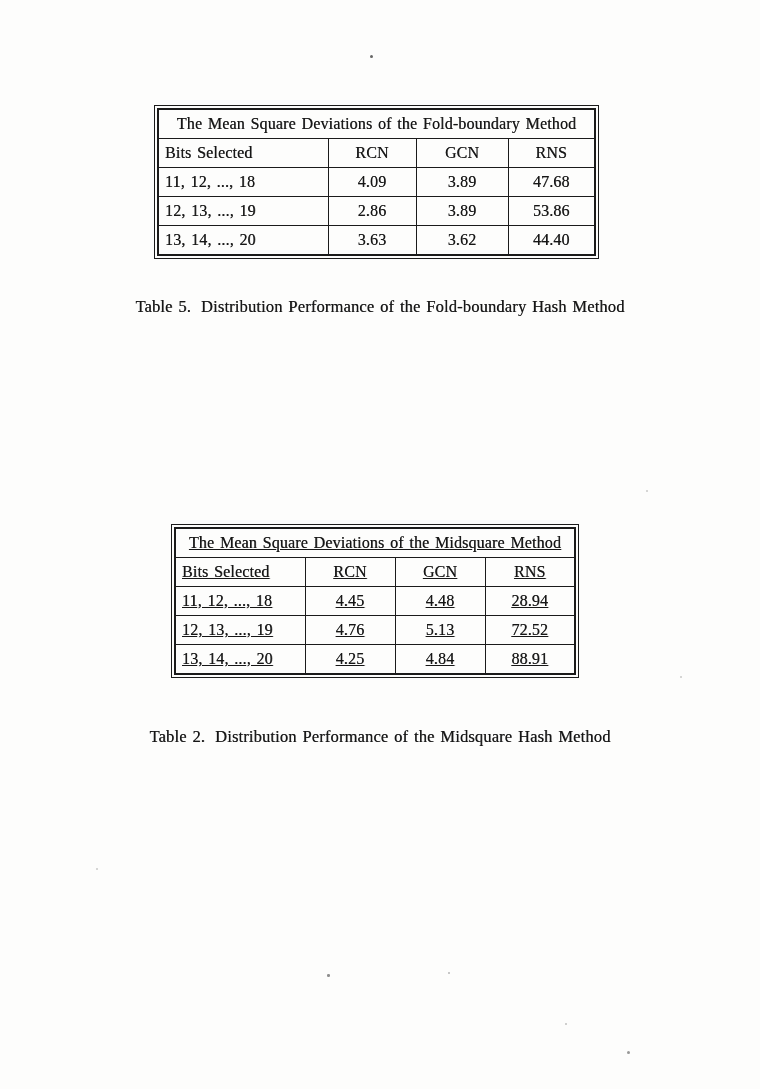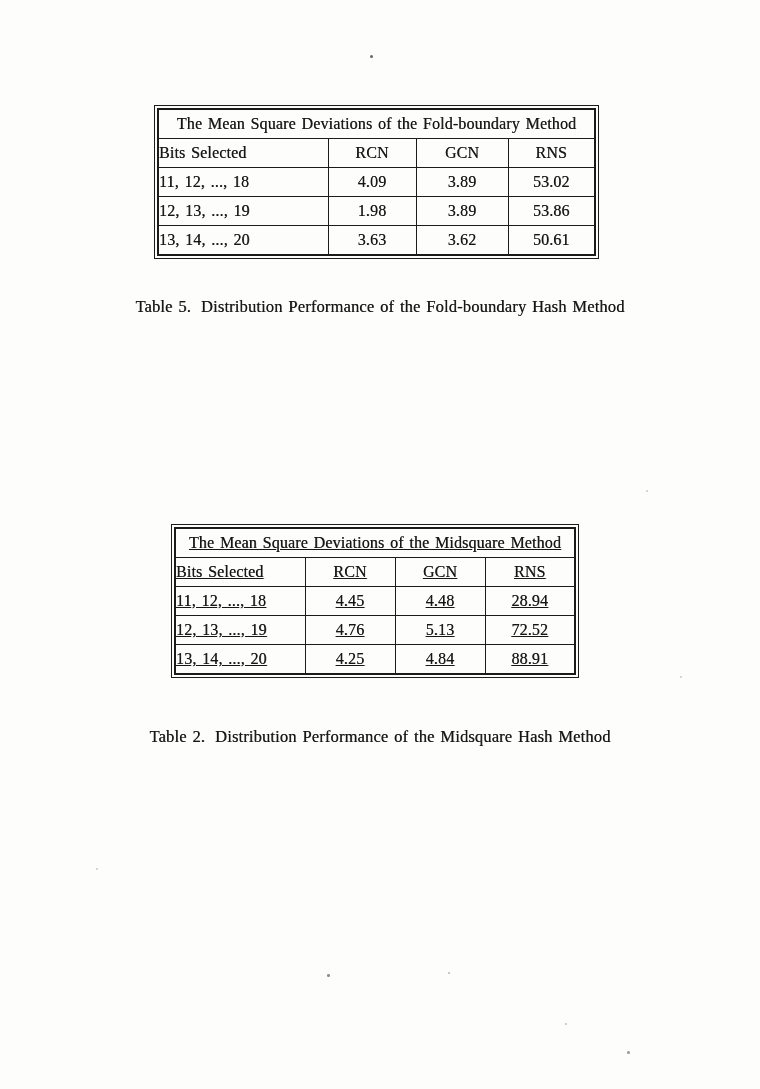--- a/index.html
+++ b/index.html
@@ -31,21 +31,21 @@
   }
   table.data-table {
     border-collapse: collapse;
     table-layout: fixed;
     border: 2px solid #1b1b1b;
     font-size: 16px;
   }
   table.data-table td, table.data-table th {
     border: 1.5px solid #1b1b1b;
     height: 28px;
-    padding: 0 0;
+    padding: 0 6px;
     font-weight: normal;
     vertical-align: middle;
     white-space: nowrap;
     overflow: hidden;
   }
   td.title-cell {
     text-align: center;
   }
   th.col-bits, td.cell-bits {
     text-align: left;
@@ -92,33 +92,33 @@
         <tr>
           <th class="col-bits">Bits Selected</th>
           <th class="col-num">RCN</th>
           <th class="col-num">GCN</th>
           <th class="col-num">RNS</th>
         </tr>
         <tr>
           <td class="cell-bits">11, 12, ..., 18</td>
           <td class="cell-num">4.09</td>
           <td class="cell-num">3.89</td>
-          <td class="cell-num">53.02</td>
+          <td class="cell-num">47.68</td>
         </tr>
         <tr>
           <td class="cell-bits">12, 13, ..., 19</td>
-          <td class="cell-num">1.98</td>
+          <td class="cell-num">2.86</td>
           <td class="cell-num">3.89</td>
           <td class="cell-num">53.86</td>
         </tr>
         <tr>
           <td class="cell-bits">13, 14, ..., 20</td>
           <td class="cell-num">3.63</td>
           <td class="cell-num">3.62</td>
-          <td class="cell-num">50.61</td>
+          <td class="cell-num">44.40</td>
         </tr>
       </tbody>
     </table>
   </div>
 
   <div class="caption doc-text" style="top:297px;">
     <span class="cap-label">Table 5.</span><span>Distribution Performance of the Fold-boundary Hash Method</span>
   </div>
 
   <div class="table-wrap doc-text" style="left:171px; top:524px;">

